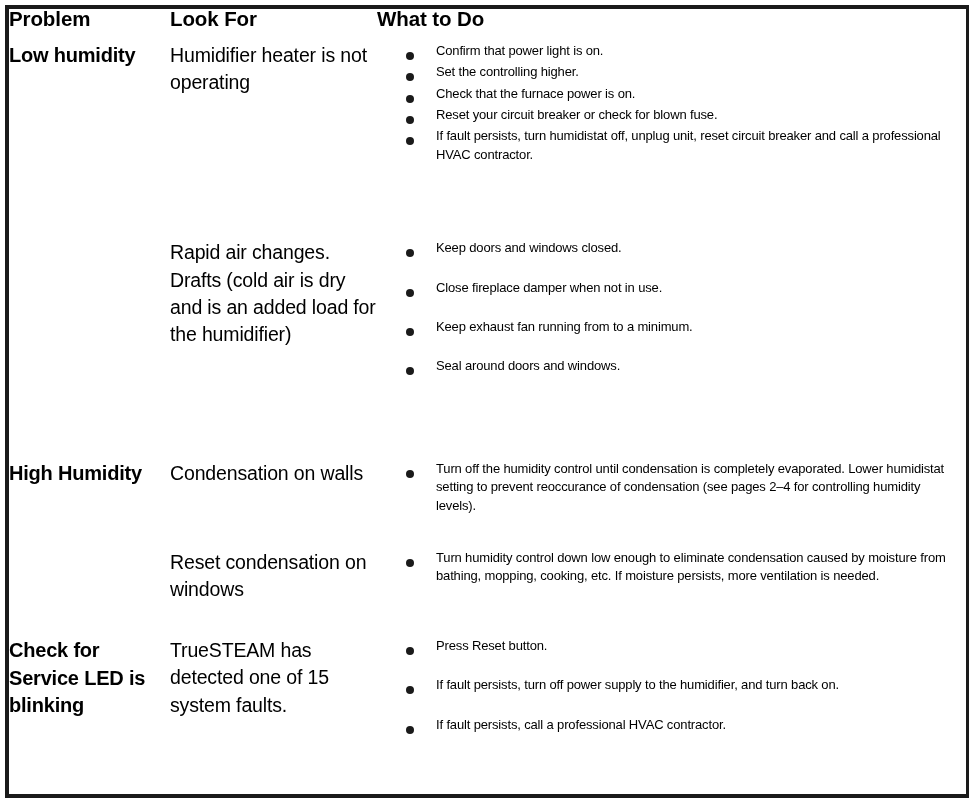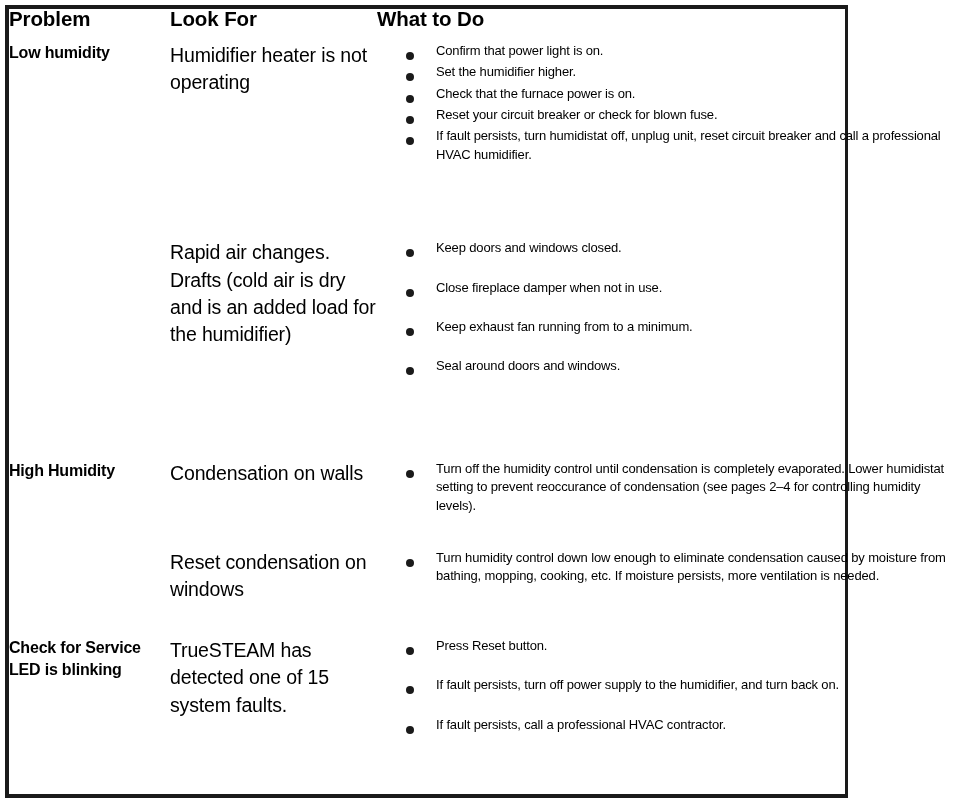--- a/index.html
+++ b/index.html
@@ -12,21 +12,21 @@
     height: 803px;
     font-family: "Liberation Sans", sans-serif;
     color: #000000;
     overflow: hidden;
   }
 
   .table-wrap {
     position: absolute;
     left: 5px;
     top: 5px;
-    width: 843px;
+    width: 964px;
     height: 793px;
     box-sizing: border-box;
     border-left: 4px solid #1a1a1a;
     border-right: 3px solid #1a1a1a;
     border-top: 4px solid #1a1a1a;
     border-bottom: 4px solid #1a1a1a;
   }
 
   table.tshoot {
     border-collapse: collapse;
@@ -58,21 +58,21 @@
     font-weight: bold;
     font-size: 20.5px;
     line-height: 1.0;
     padding: 9px 0 8px 9px;
     letter-spacing: -0.1px;
   }
 
   
   .pcell {
     font-weight: bold;
-    font-size: 16px;
+    font-size: 20px;
     line-height: 1.38;
     padding: 9px 4px 8px 9px;
     letter-spacing: -0.2px;
   }
 
   
   .lcell {
     font-size: 19.5px;
     line-height: 1.40;
     padding: 9px 6px 8px 9px;
@@ -128,24 +128,24 @@
         <td class="hcell vsep-l">Look For</td>
         <td class="hcell vsep-l">What to Do</td>
       </tr>
 
       <tr>
         <td class="pcell hr-head" rowspan="2">Low humidity</td>
         <td class="lcell vsep-l hr-head">Humidifier heater is not operating</td>
         <td class="wcell vsep-l hr-head">
           <ul class="todo">
             <li>Confirm that power light is on.</li>
-            <li>Set the humidifier higher.</li>
+            <li>Set the controlling higher.</li>
             <li>Check that the furnace power is on.</li>
             <li>Reset your circuit breaker or check for blown fuse.</li>
-            <li>If fault persists, turn humidistat off, unplug unit, reset circuit breaker and call a professional HVAC humidifier.</li>
+            <li>If fault persists, turn humidistat off, unplug unit, reset circuit breaker and call a professional HVAC contractor.</li>
           </ul>
         </td>
       </tr>
 
       <tr>
         <td class="lcell vsep-l hr-thin">Rapid air changes. Drafts (cold air is dry and is an added load for the humidifier)</td>
         <td class="wcell vsep-l hr-thin">
           <ul class="todo loose">
             <li>Keep doors and windows closed.</li>
             <li>Close fireplace damper when not in use.</li>

